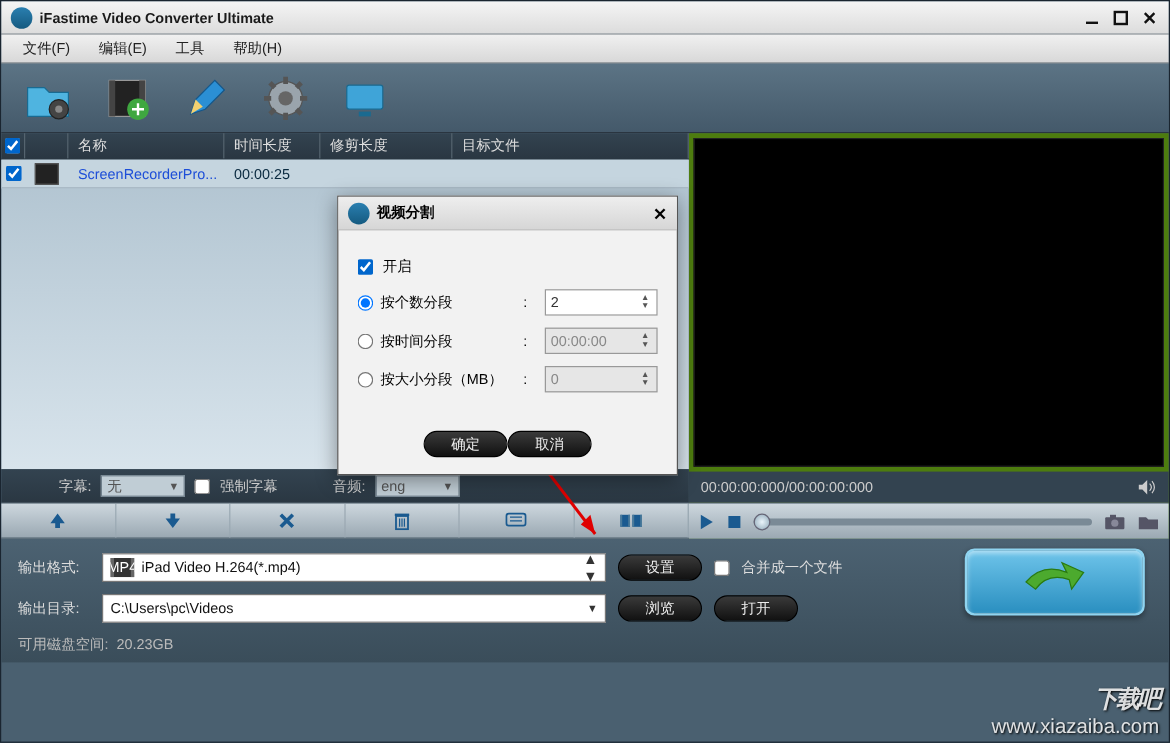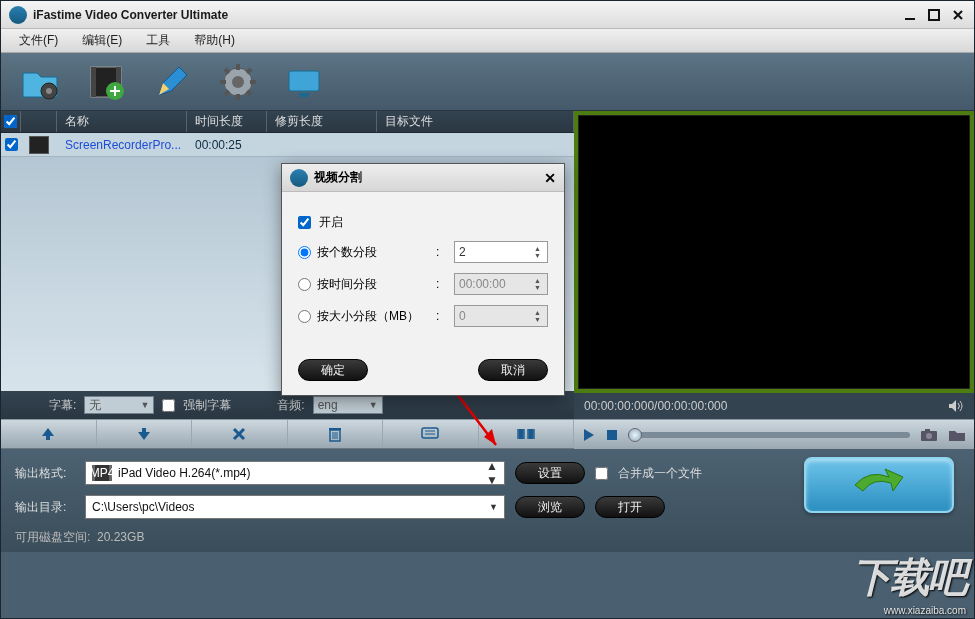--- a/index.html
+++ b/index.html
@@ -73,29 +73,29 @@
 .dlg-title .app-icon { margin-right:6px; }
 .dlg-close { margin-left:auto; cursor:pointer; font-weight:bold; font-size:14px; }
 .dlg-body { padding:12px 16px; }
 .dlg-row { display:flex; align-items:center; margin:10px 0; gap:8px; }
 .dlg-radio-label { flex:0 0 130px; display:flex; align-items:center; gap:6px; }
 .dlg-colon { width:10px; }
 .dlg-input { flex:1; height:22px; border:1px solid #999; background:#fff; padding:0 4px; display:flex; align-items:center; justify-content:space-between; color:#333; }
 .dlg-input.disabled { background:#e6e6e6; color:#888; }
 .spinner { display:flex; flex-direction:column; gap:1px; }
 .spinner span { font-size:7px; line-height:6px; color:#555; cursor:pointer; padding:0 2px;  }
-.dlg-btns { padding:10px 16px 14px; display:flex; justify-content:space-between; }
+.dlg-btns { padding:10px 16px 14px; display:flex; justify-content:center; }
 
 
 .arrow { position:absolute; left:403px; top:326px; z-index:50; pointer-events:none; }
 
 
 .watermark { position:absolute; right:8px; bottom:2px; color:rgba(255,255,255,.85); text-align:right; font-family: "SimHei", sans-serif; z-index:200; text-shadow:1px 1px 2px #000; pointer-events:none; }
-.watermark .big { font-size:40px; font-weight:900; font-style:italic; letter-spacing:-2px; }
-.watermark .small { font-size:10px; }
+.watermark .big { font-size:20px; font-weight:900; font-style:italic; letter-spacing:-2px; }
+.watermark .small { font-size:17px; }
 
 
 svg { display:block; }
 </style>
 </head>
 <body>
 
 <div class="titlebar">
   <div class="app-icon"></div>
   <div class="title">iFastime Video Converter Ultimate</div>

